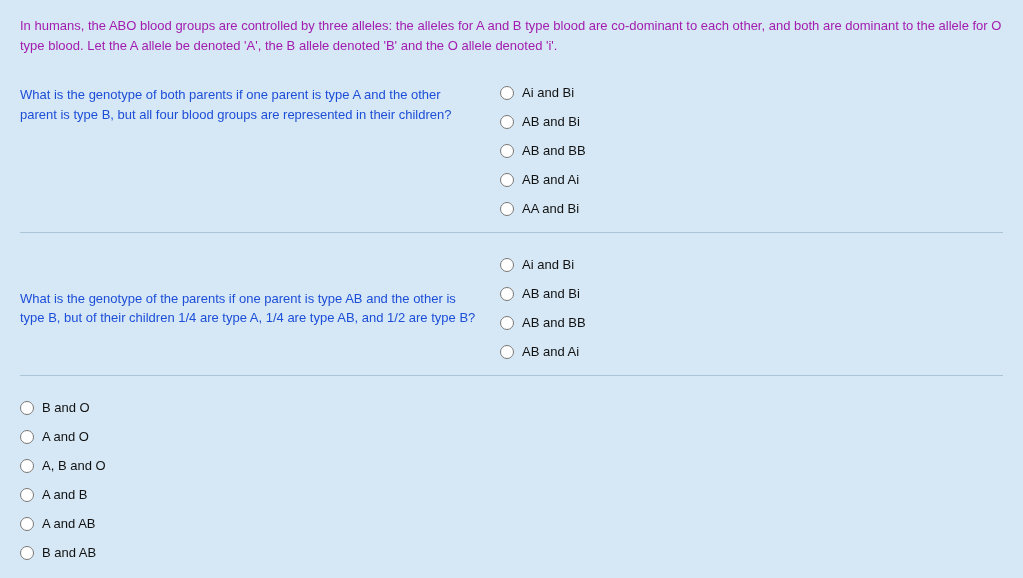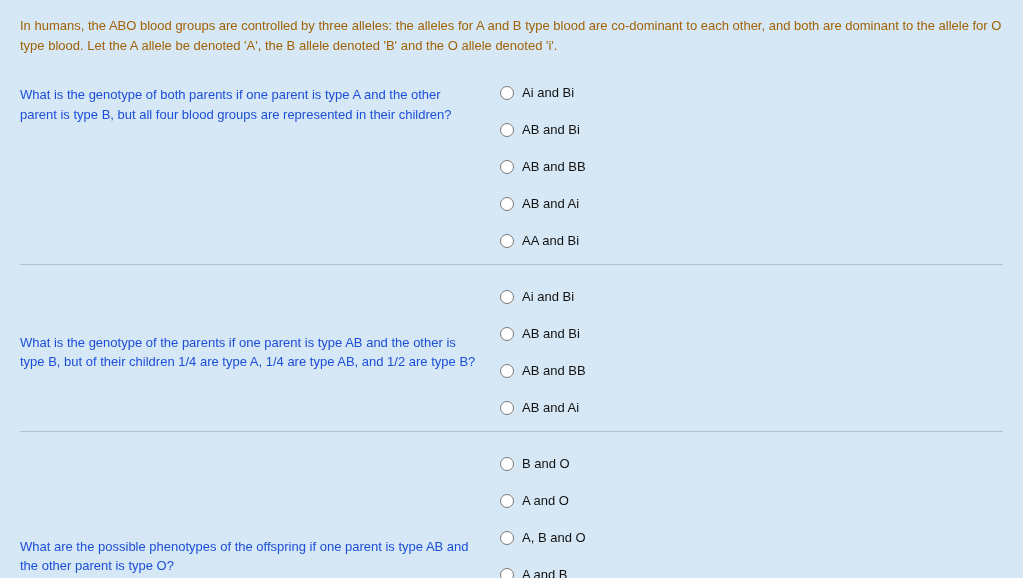--- a/index.html
+++ b/index.html
@@ -15,21 +15,21 @@
       color: #222;
       width: 1023px;
       min-height: 578px;
       padding: 16px 20px;
     }
 
     .intro-text {
       font-size: 13px;
       line-height: 1.5;
       margin-bottom: 24px;
-      color: #a16207;
+      color: #a21caf;
     }
 
     .question-block {
       display: flex;
       flex-direction: row;
       margin-bottom: 10px;
       padding-bottom: 16px;
       border-bottom: 1px solid #aac5d8;
     }
 
@@ -42,21 +42,21 @@
       font-size: 13px;
       line-height: 1.5;
       color: #1d4ed8;
       padding-right: 20px;
       padding-top: 6px;
     }
 
     .options-column {
       display: flex;
       flex-direction: column;
-      gap: 22px;
+      gap: 14px;
       padding-top: 6px;
     }
 
     .option-item {
       display: flex;
       align-items: center;
       gap: 8px;
       font-size: 13px;
       color: #111;
       cursor: pointer;
@@ -125,21 +125,20 @@
           <input type="radio" name="q2" style="">
           <span class="option-label">AB and BB</span>
         </label>
         <label class="option-item">
           <input type="radio" name="q2" style="">
           <span class="option-label">AB and Ai</span>
         </label>
       </div>
     </div>
     <div class="question-block section-gap">
-      <div class="question-text">What are the possible phenotypes of the offspring if one parent is type AB and the other parent is type O?</div>
       <div class="options-column">
         <label class="option-item">
           <input type="radio" name="q3" style="">
           <span class="option-label">B and O</span>
         </label>
         <label class="option-item">
           <input type="radio" name="q3" style="">
           <span class="option-label">A and O</span>
         </label>
         <label class="option-item">

